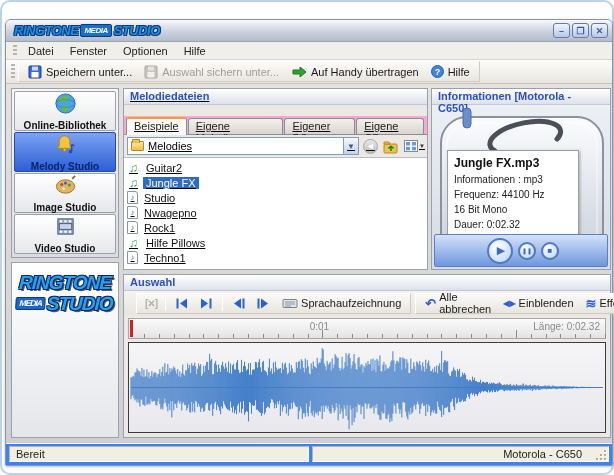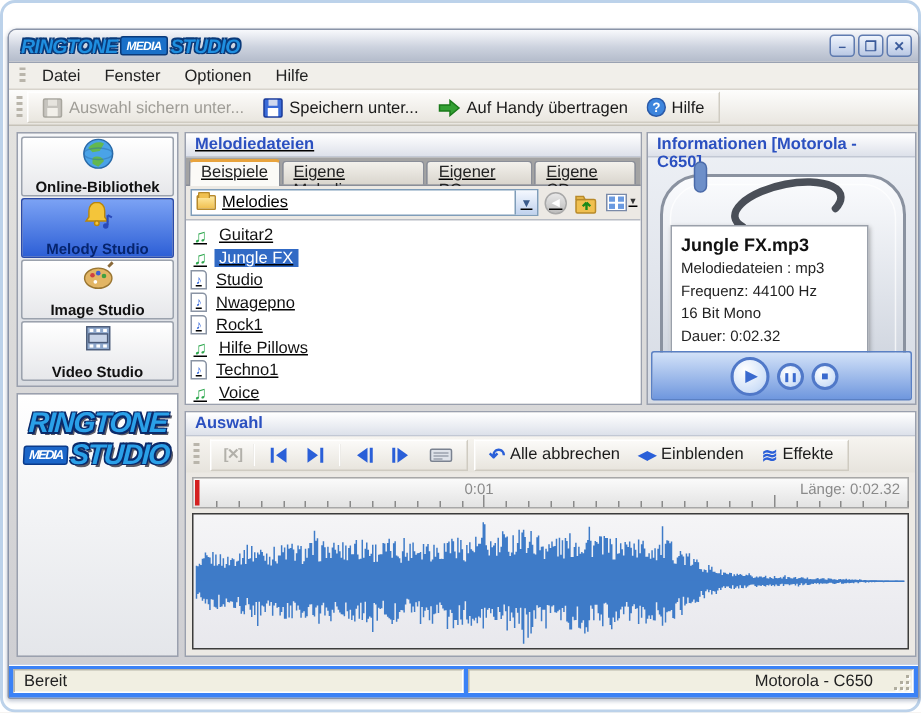--- a/index.html
+++ b/index.html
@@ -53,21 +53,21 @@
   .side-btn.active .lbl { color:#06246e; }
   .side-logo { margin-top:4px; height:176px; border:1px solid #9aa0ae; background:linear-gradient(#ffffff,#e4e6ea);
     display:flex; flex-direction:column; align-items:center; padding-top:10px; }
   .big-logo { font-weight:bold; font-style:italic; letter-spacing:-1px; text-align:center; transform:skewX(-3deg); line-height:1; }
   .big-blue { color:#2aa0e8; font-size:19px; text-shadow:-1px -1px 0 #0a2a6a, 1px -1px 0 #0a2a6a, -1px 1px 0 #0a2a6a, 1px 1px 0 #0a2a6a, 2px 2px 0 #5a5a66; }
   .big-badge { background:#1b66c9; color:#fff; font-size:8.5px; padding:1px 3px; border:1px solid #0a3a8a; border-radius:2px; vertical-align:4px; }
   .logo-row2 { display:flex; align-items:center; gap:1px; margin-top:2px; }
 
   
   .files-panel { left:117px; top:4px; width:305px; height:182px; display:flex; flex-direction:column;text-decoration:underline; }
-  .tabs-row { display:flex; align-items:flex-end; height:19px; padding:2px 2px 0 2px; border-bottom:1px solid #8a8e98; background:#a3a3a3; }
+  .tabs-row { display:flex; align-items:flex-end; height:19px; padding:2px 2px 0 2px; border-bottom:1px solid #8a8e98; background:#f9a8d4;margin-top:11px; }
   .tab { font-size:11px; color:#222; padding:1px 7px 2px; border:1px solid #8a8e98; border-bottom:none;
     border-radius:3px 3px 0 0; background:linear-gradient(#f3f1ec,#d9d5cd); margin-right:1px; height:16px; }
   .tab.active { background:#fbfaf7; height:18px; font-weight:normal; border-top:2px solid #e8a33d; position:relative; top:1px; }
   .combo-row { display:flex; align-items:center; gap:3px; padding:2px 3px; background:#ece9e4; }
   .combo { flex:0 0 232px; height:18px; background:#fff; border:1px solid #7f9db9; display:flex; align-items:center; padding-left:3px; gap:4px; font-size:11px; }
   .combo .chev { margin-left:auto; width:15px; height:16px; background:linear-gradient(#f4f8fe,#c0d2ee); border-left:1px solid #7f9db9;
     display:flex; align-items:center; justify-content:center; font-size:8px; color:#3a5a8a; }
   .mini-btn { width:18px; height:18px; border:1px solid transparent; display:flex; align-items:center; justify-content:center; }
   .folder { width:13px; height:10px; background:linear-gradient(#ffe9a0,#f0c050); border:1px solid #b88a2a; border-radius:1px; position:relative; }
   .folder:before { content:""; position:absolute; left:0; top:-3px; width:6px; height:3px; background:#f0c050; border:1px solid #b88a2a; border-bottom:none; border-radius:1px 1px 0 0; }
@@ -146,39 +146,39 @@
     <div class="grip"></div>
     <div class="menu-item">Datei</div>
     <div class="menu-item">Fenster</div>
     <div class="menu-item">Optionen</div>
     <div class="menu-item">Hilfe</div>
   </div>
 
   <div class="toolbar">
     <div class="grip"></div>
     <div class="tool-strip">
+      <div class="tool-btn">
+        <span>
+              <svg width="14" height="14" viewBox="0 0 14 14">
+                <rect x="1" y="1" width="12" height="12" rx="1" fill="#3a6bd8" stroke="#1a3a98"></rect>
+                <rect x="4" y="1.5" width="6" height="4" fill="#cfd8ee"></rect>
+                <rect x="3.5" y="7" width="7" height="5.5" fill="#ffffff"></rect>
+              </svg>
+            </span>
+        <span>Speichern unter...</span>
+      </div>
       <div class="tool-btn disabled">
         <span>
               <svg width="14" height="14" viewBox="0 0 14 14">
                 <rect x="1" y="1" width="12" height="12" rx="1" fill="#c6c4be" stroke="#a8a69e"></rect>
                 <rect x="4" y="1.5" width="6" height="4" fill="#e6e4de"></rect>
                 <rect x="3.5" y="7" width="7" height="5.5" fill="#f2f0ea"></rect>
               </svg>
             </span>
         <span>Auswahl sichern unter...</span>
-      </div>
-      <div class="tool-btn">
-        <span>
-              <svg width="14" height="14" viewBox="0 0 14 14">
-                <rect x="1" y="1" width="12" height="12" rx="1" fill="#3a6bd8" stroke="#1a3a98"></rect>
-                <rect x="4" y="1.5" width="6" height="4" fill="#cfd8ee"></rect>
-                <rect x="3.5" y="7" width="7" height="5.5" fill="#ffffff"></rect>
-              </svg>
-            </span>
-        <span>Speichern unter...</span>
       </div>
       <div class="tool-btn">
         <span>
               <svg width="16" height="12" viewBox="0 0 16 12">
                 <path d="M2 4h7V1l6 5-6 5V8H2z" fill="#33a033" stroke="#1a7a1a"></path>
               </svg>
             </span>
         <span>Auf Handy übertragen</span>
       </div>
       <div class="tool-btn">
@@ -333,21 +333,21 @@
                   <stop offset="1" stop-color="#c3cad6"></stop>
             </linearGradient>
           </defs>
           <rect x="8" y="10" width="162" height="160" rx="26" fill="url(#phoneGrad)" stroke="#8a92a0" stroke-width="2"></rect>
           <rect x="14" y="16" width="150" height="150" rx="22" fill="none" stroke="#ffffff" opacity=".7"></rect>
           <rect x="30" y="1" width="8" height="20" rx="4" fill="#6d8fc9" stroke="#4a6aa8"></rect>
           <path d="M62 44 A 36 15 -12 1 1 124 32" stroke="#4a4f58" stroke-width="5" fill="none" stroke-linecap="round"></path>
         </svg>
         <div class="info-card">
           <div class="fn">Jungle FX.mp3</div>
-          <div class="dl">Melodiedateien : mp3</div>
+          <div class="dl">Informationen : mp3</div>
           <div class="dl">Frequenz: 44100 Hz</div>
           <div class="dl">16 Bit Mono</div>
           <div class="dl">Dauer: 0:02.32</div>
         </div>
         <div class="ctrl-bar">
           <div class="pbtn play">
                 <span>▶</span>
               </div>
           <div class="pbtn small">
                 <span>❚❚</span>
@@ -389,20 +389,21 @@
                 <svg width="13" height="11" viewBox="0 0 13 11">
                   <path d="M0.5 0.5h2v10h-2z" fill="#2a5fd8"></path>
                   <path d="M4 0.5l7 5-7 5z" fill="#2a5fd8"></path>
                 </svg>
               </div>
           <div class="sel-btn">
             <svg width="16" height="11" viewBox="0 0 16 11">
                   <rect x="1" y="1.5" width="14" height="8" rx="1" fill="#dfe3ea" stroke="#7a8290"></rect>
                   <path d="M3 4h10M3 6h10M3 8h6" stroke="#7a8290" stroke-width=".8"></path>
                 </svg>
+            <span>Sprachaufzeichnung</span>
           </div>
         </div>
         <div class="sel-strip">
           <div class="sel-btn">
             <span class="ic-blue" style="font-size:13px;">↶</span>
             <span>Alle abbrechen</span>
           </div>
           <div class="sel-btn">
             <span class="ic-blue" style="font-size:8px;">◀▶</span>
             <span>Einblenden</span>

